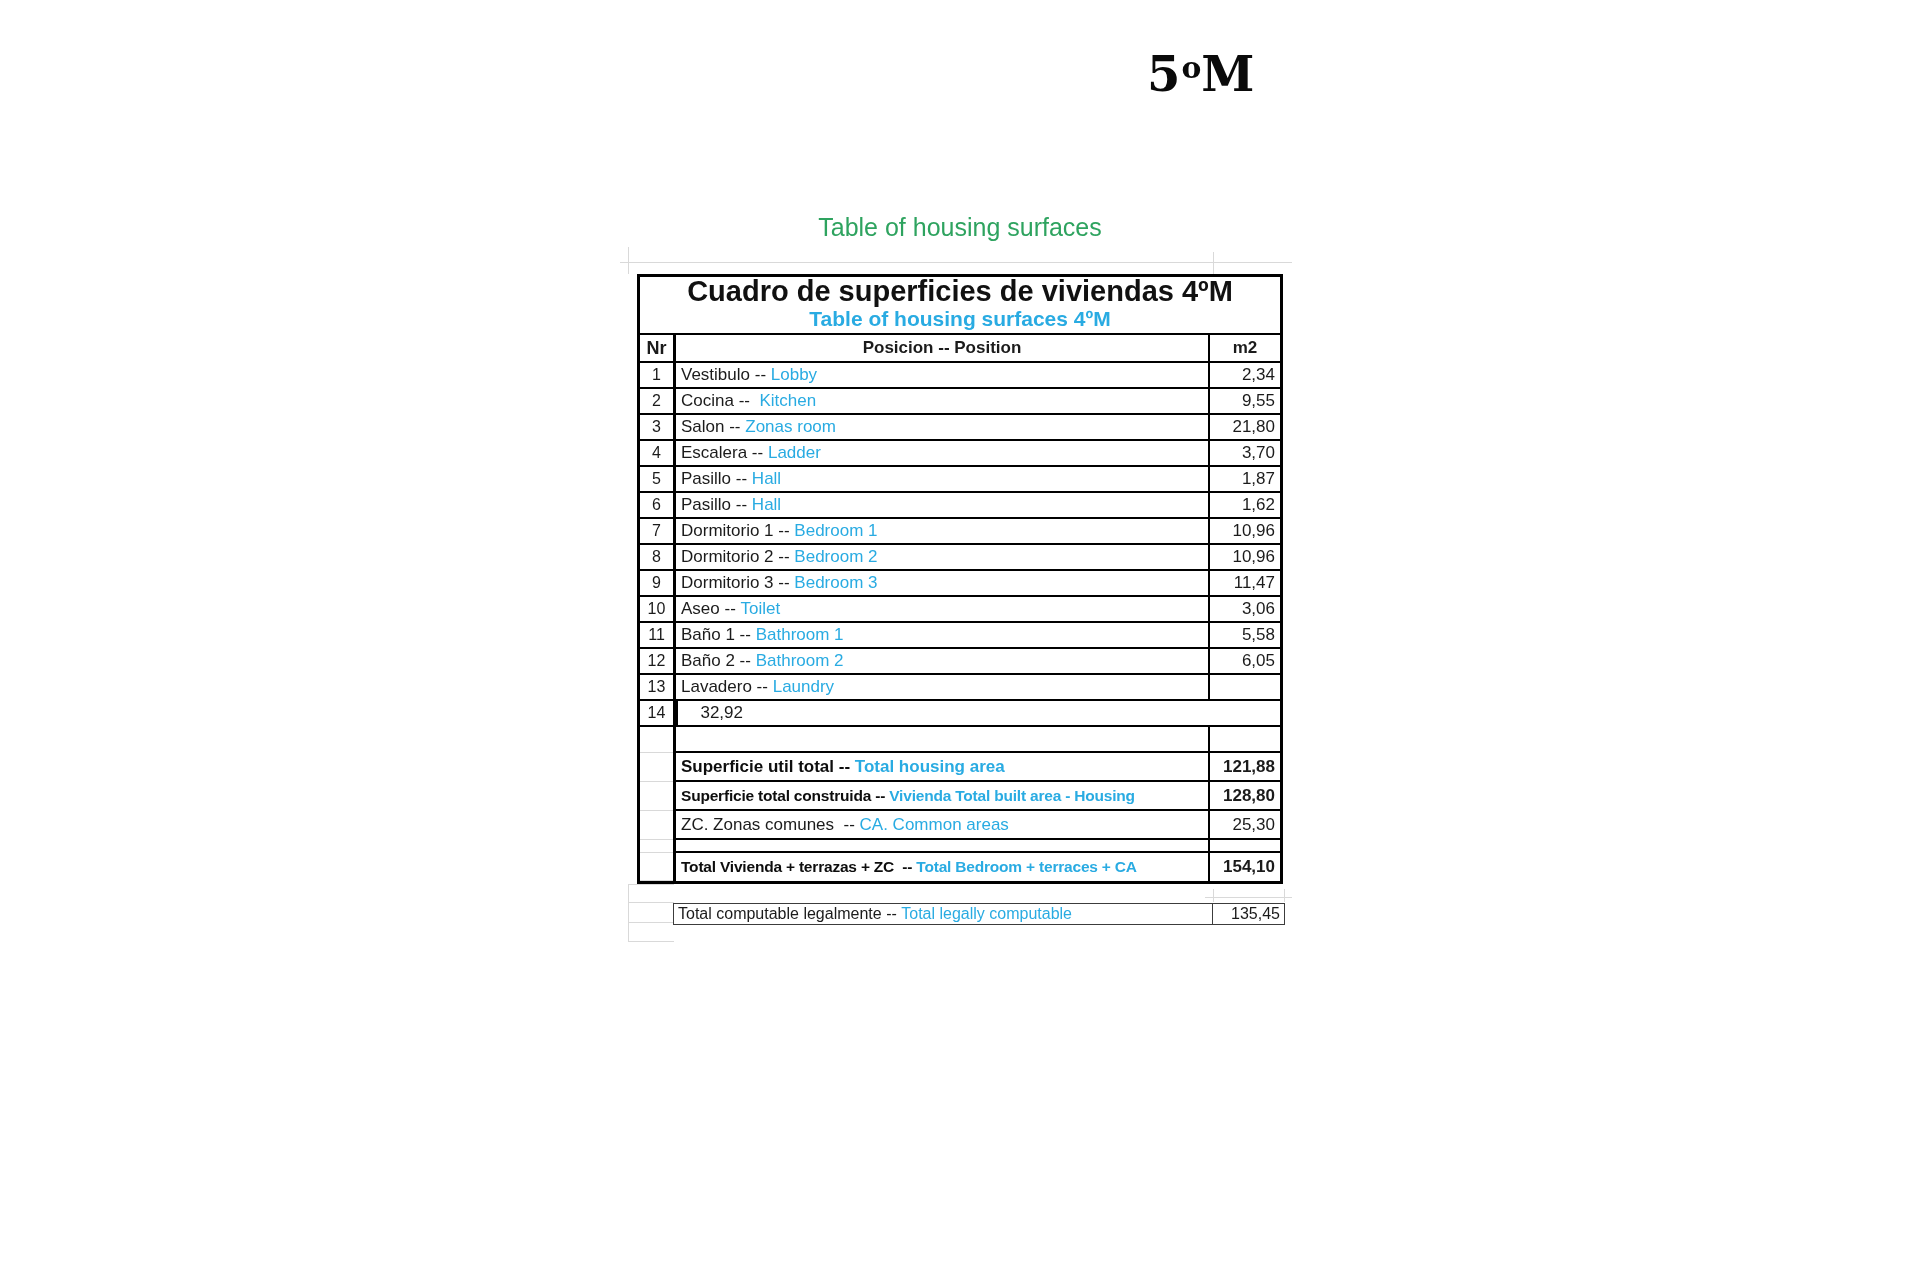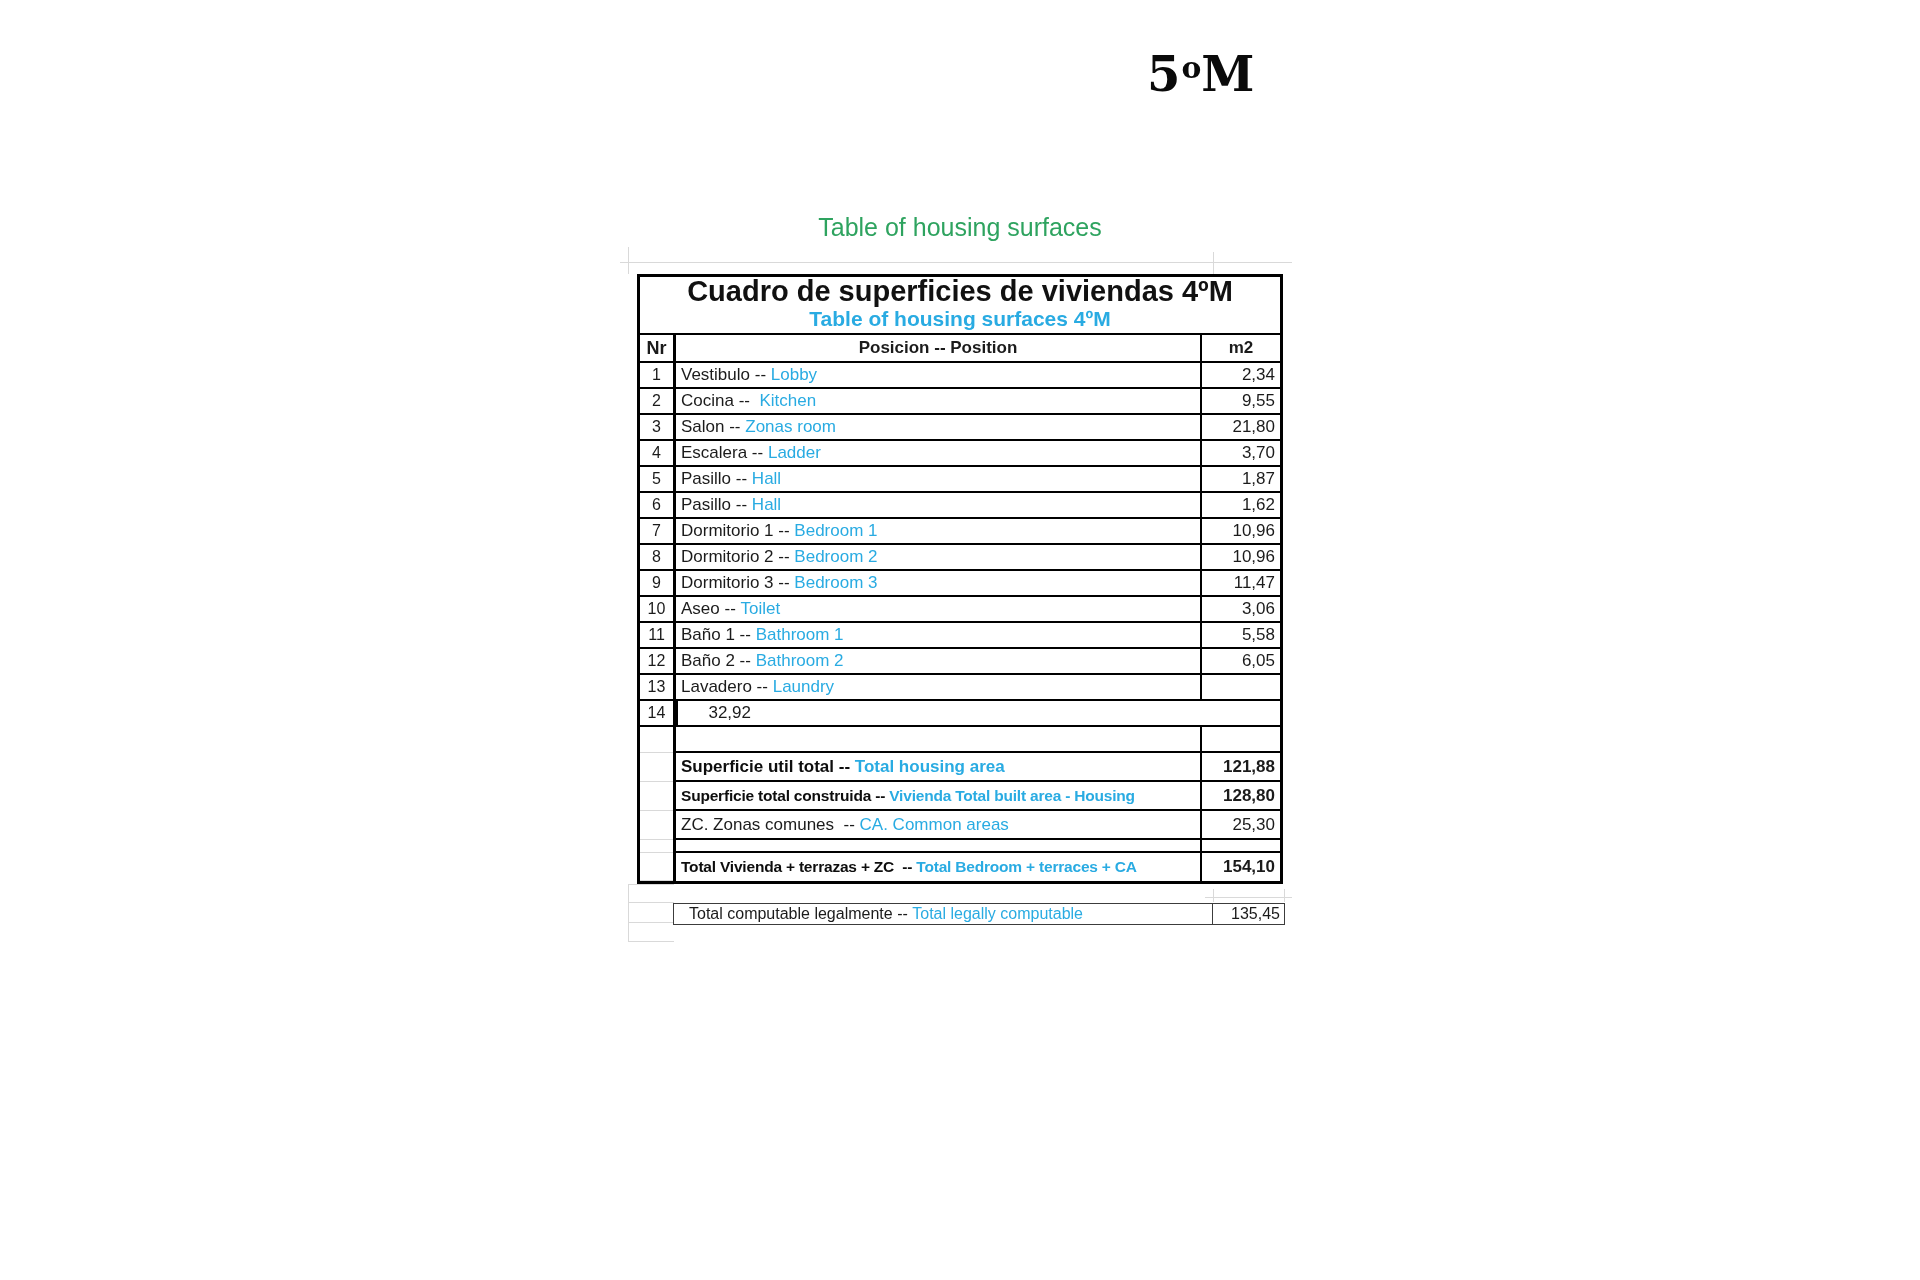--- a/index.html
+++ b/index.html
@@ -67,21 +67,21 @@
     display:flex;align-items:center;justify-content:center;
     font-size:16px;flex:none;
   }
   .c-pos{
     flex:1;display:flex;align-items:center;
     padding-left:5px;overflow:hidden;
     font-size:17px;white-space:pre;
   }
   .c-pos.compact{font-size:15.5px;letter-spacing:-0.2px;}
   .c-m2{
-    width:80px;box-sizing:border-box;border-left:2px solid var(--bord);
+    width:72px;box-sizing:border-box;border-left:2px solid var(--bord);
     display:flex;align-items:center;justify-content:flex-end;
     padding-right:5px;font-size:17px;flex:none;
   }
   .en{color:var(--cyan);}
   .es{color:var(--ink);}
   
   .row{
     display:flex;height:26px;box-sizing:border-box;
     border-bottom:2px solid var(--bord);
   }
@@ -101,21 +101,20 @@
   .row2.total{height:28px;}
   .row2.total .rest{border-bottom:none;gap:40px;}
   .bold{font-weight:bold;}
   .bold .es{color:#0d0d0d;}
   
   .legal-row{
     position:absolute;left:673px;top:903px;width:612px;height:22px;
     box-sizing:border-box;border:1px solid #3c3c3c;
     display:flex;background:#fff;
     font-size:16px;
-    padding-left:11px;
   }
   .lr-pos{
     flex:1;display:flex;align-items:center;padding-left:4px;
     white-space:pre;overflow:hidden;
   }
   .lr-m2{
     width:72px;box-sizing:border-box;border-left:1px solid #3c3c3c;
     display:flex;align-items:center;justify-content:flex-end;padding-right:4px;
     flex:none;
   }

